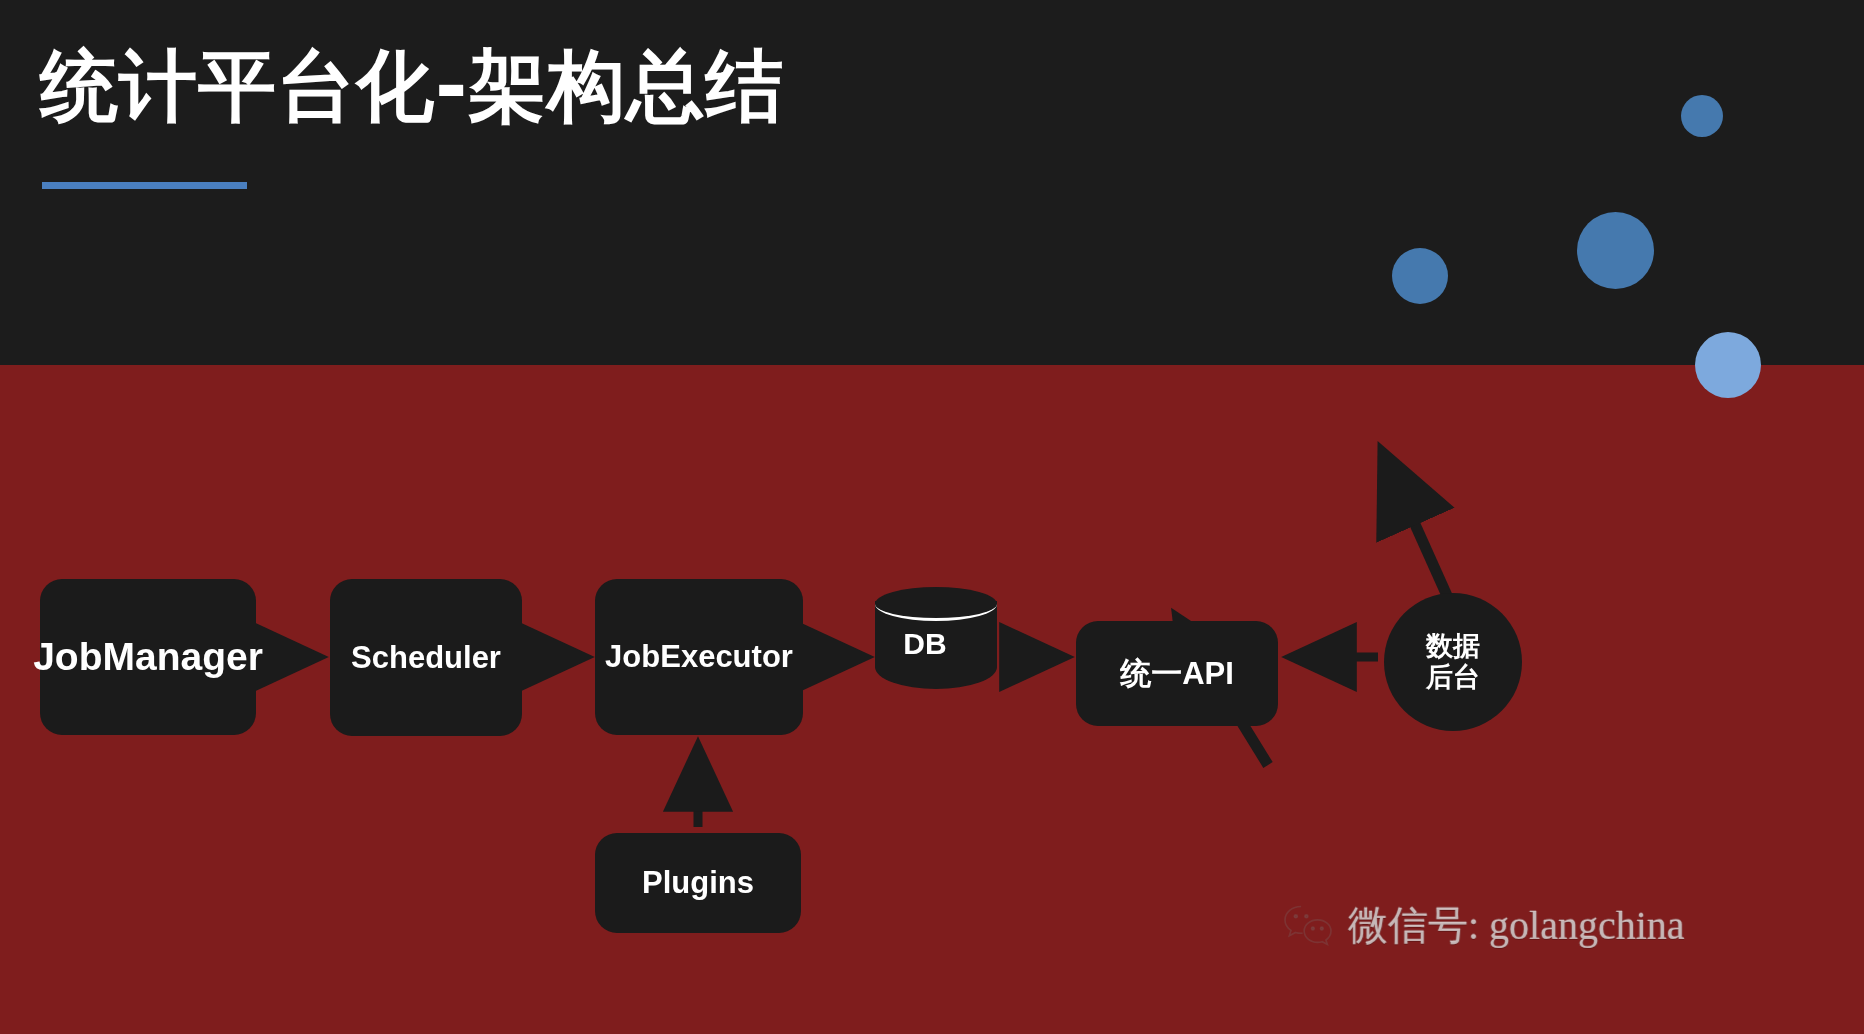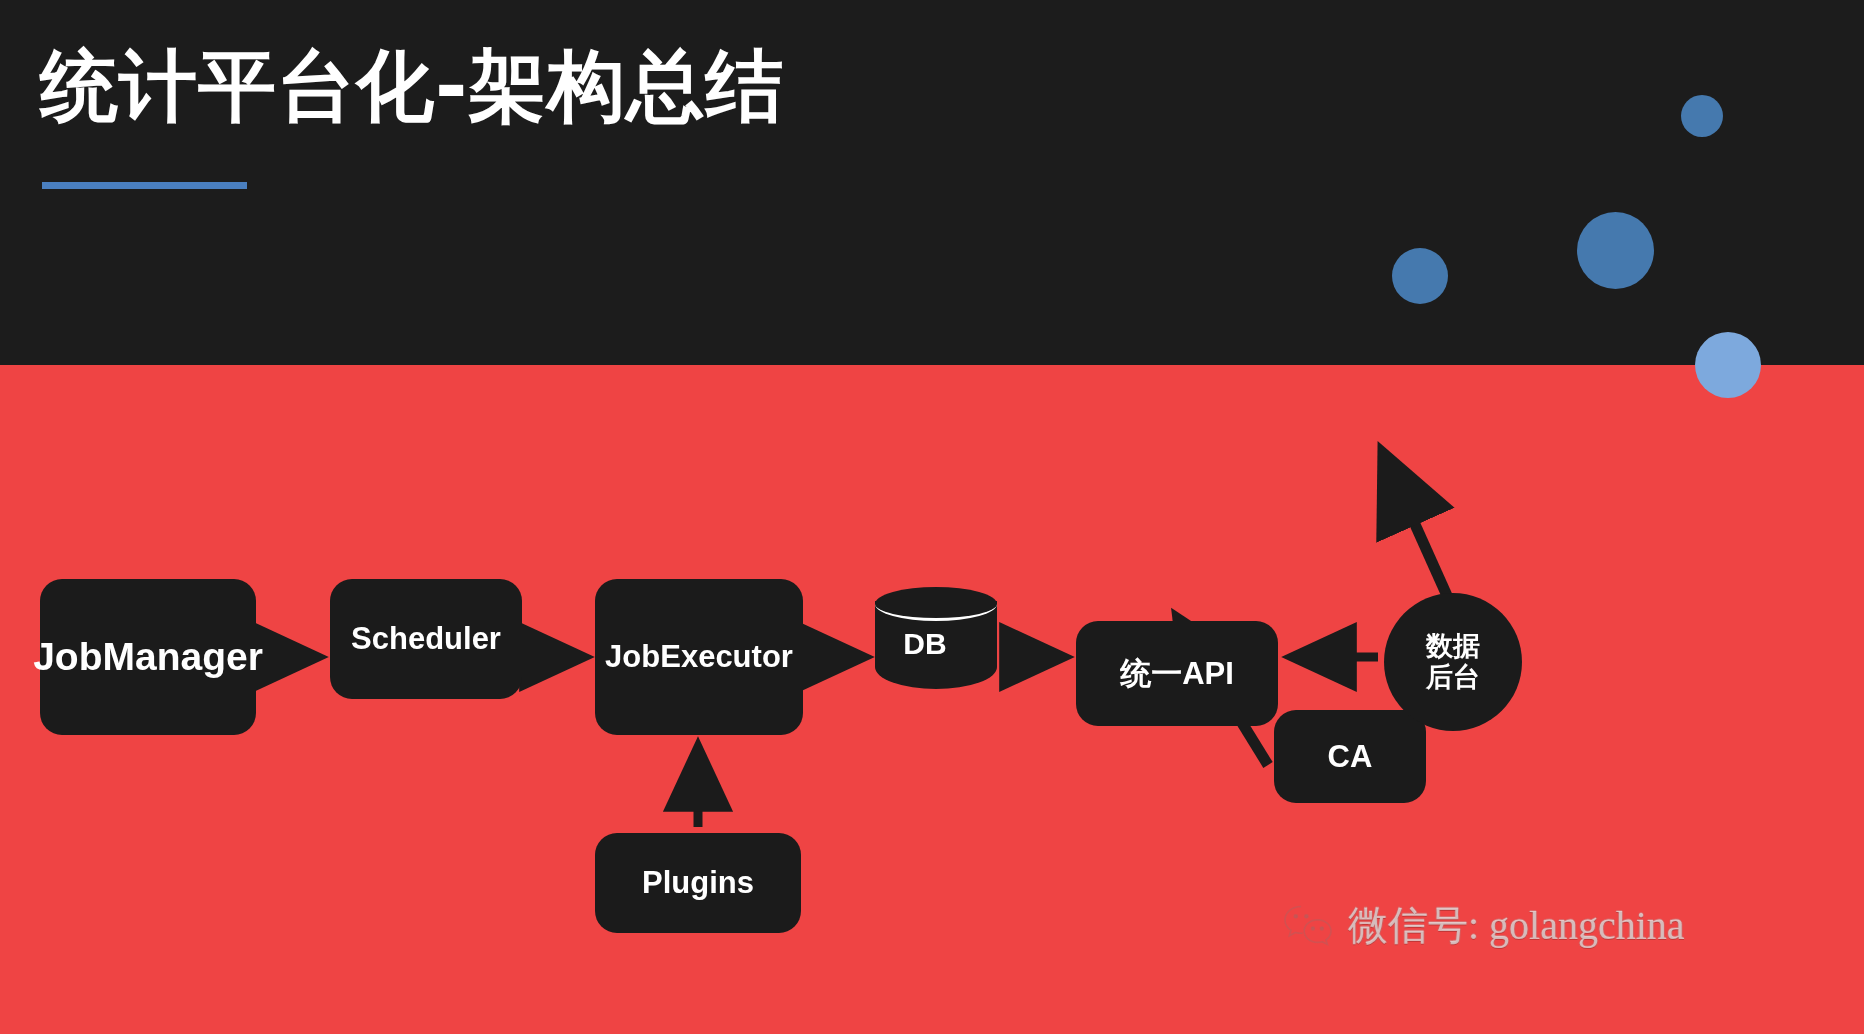--- a/index.html
+++ b/index.html
@@ -12,21 +12,21 @@
     height: 1034px;
     font-family: "Liberation Sans", "DejaVu Sans", sans-serif;
     overflow: hidden;
     position: relative;
   }
 
   
   #slide {
     position: absolute;
     inset: 0;
-    background: #ef4444;
+    background: #7f1d1d;
     overflow: hidden;
   }
 
   
   .header-band {
     position: absolute;
     left: 0;
     top: 0;
     width: 1864px;
     height: 365px;
@@ -99,21 +99,21 @@
     justify-content: center;
     text-align: center;
     font-weight: 700;
     box-sizing: border-box;
     z-index: 4;
   }
   .node.box { border-radius: 22px; }
   .node.circle { border-radius: 50%; line-height: 1.15; }
 
   .n-jobmanager  { left: 40px;   top: 214px; width: 216px; height: 156px; font-size: 39px; }
-  .n-scheduler   { left: 330px;  top: 214px; width: 192px; height: 120px; font-size: 31px; }
+  .n-scheduler   { left: 330px;  top: 214px; width: 192px; height: 157px; font-size: 31px; }
   .n-jobexecutor { left: 595px;  top: 214px; width: 208px; height: 156px; font-size: 31px; text-align: center; }
   .n-api         { left: 1076px; top: 256px; width: 202px; height: 105px; font-size: 31px; }
   .n-ca          { left: 1274px; top: 345px; width: 152px; height: 93px;  font-size: 31px; }
   .n-plugins     { left: 595px;  top: 468px; width: 206px; height: 100px; font-size: 31px; }
   .n-backend     { left: 1384px; top: 228px; width: 138px; height: 138px; font-size: 27px; }
   .n-backend .lbl { white-space: pre-line; }
 
   
   .db-cylinder {
     position: absolute;
@@ -229,23 +229,20 @@
     <div class="db-cylinder">
       <div class="db-body"></div>
       <div class="db-top"></div>
       <div class="db-label">DB</div>
     </div>
 
     <div class="node box n-api">
       <span class="lbl">统一API</span>
     </div>
 
-    <div class="node box n-ca">
-      <span class="lbl">CA</span>
-    </div>
 
     <div class="node box n-plugins">
       <span class="lbl">Plugins</span>
     </div>
 
     <div class="node circle n-backend">
       <span class="lbl">数据
 后台</span>
     </div>
   </div>

